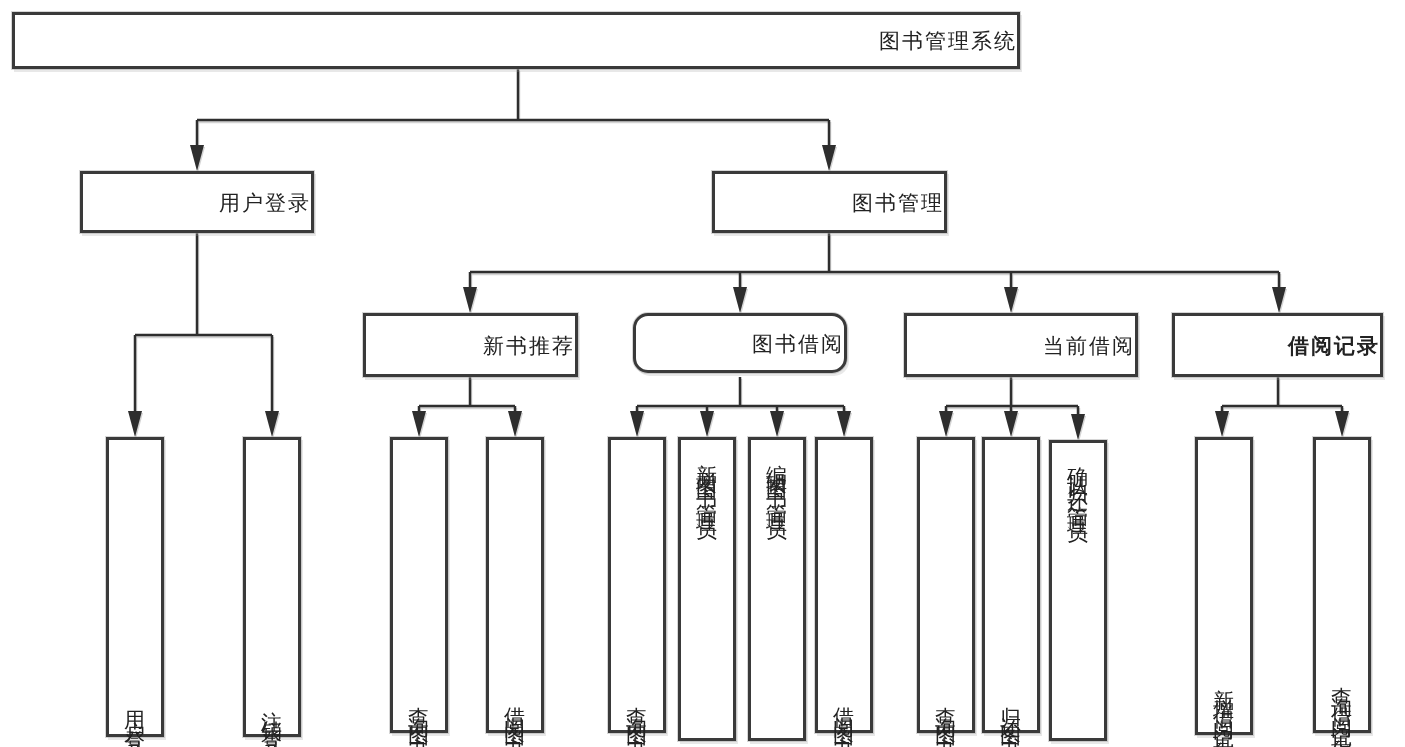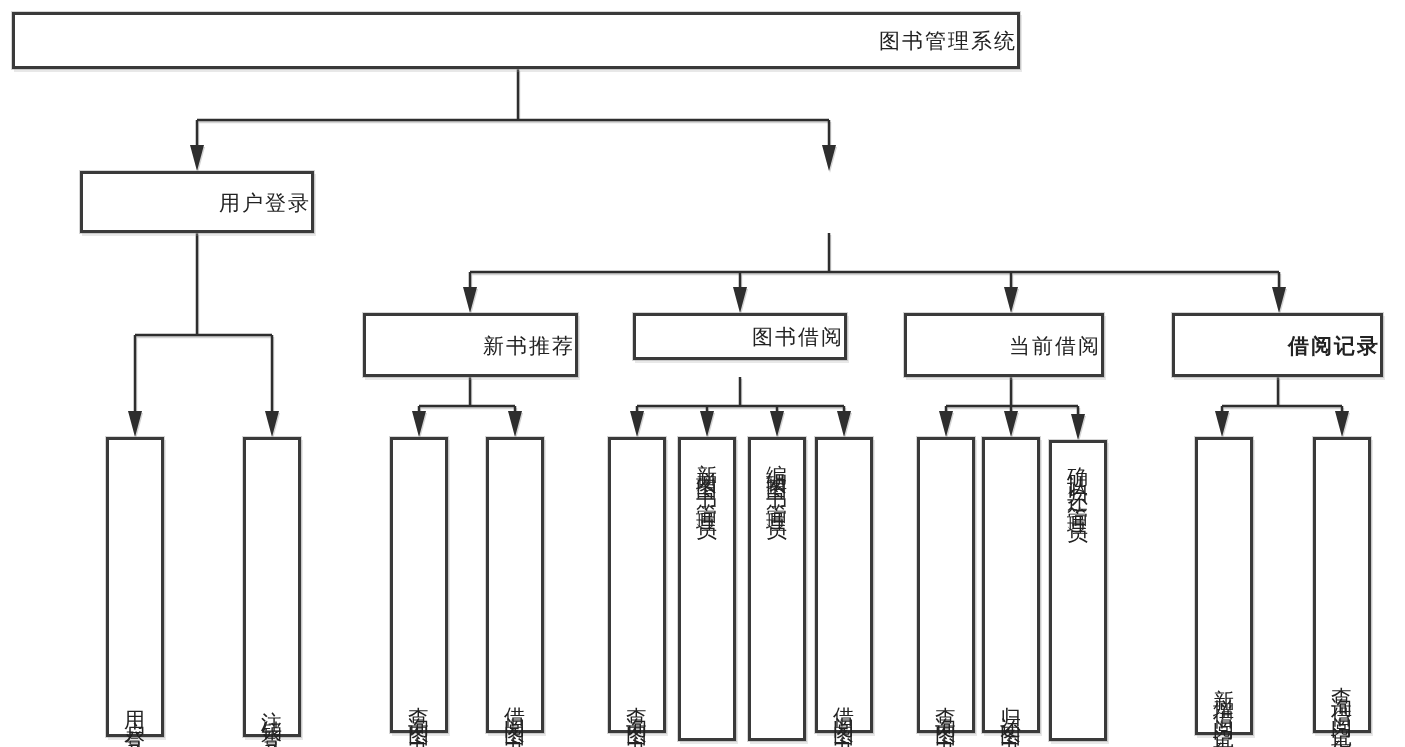--- a/index.html
+++ b/index.html
@@ -110,28 +110,31 @@
     </g>
   </svg>
 
   <div class="node h" style="left:12px; top:12px; width:1008px; height:57px;">
     <span>图书管理系统</span>
   </div>
 
   <div class="node h" style="left:80px; top:171px; width:234px; height:62px;">
     <span>用户登录</span>
   </div>
+  <div class="node h" style="left:712px; top:171px; width:235px; height:62px;">
+    <span>图书管理</span>
+  </div>
 
   <div class="node h" style="left:363px; top:313px; width:215px; height:64px;padding-left:11px;">
     <span>新书推荐</span>
   </div>
-  <div class="node h" style="left:633px; top:313px; width:214px; height:47px;">
+  <div class="node h" style="left:633px; top:313px; width:214px; height:60px;border-radius:15px;">
     <span>图书借阅</span>
   </div>
-  <div class="node h" style="left:904px; top:313px; width:200px; height:64px;">
+  <div class="node h" style="left:904px; top:313px; width:234px; height:64px;">
     <span>当前借阅</span>
   </div>
   <div class="node h" style="left:1172px; top:313px; width:211px; height:64px;font-weight:bold;">
     <span>借阅记录</span>
   </div>
 
   <div class="node v" style="left:106px; top:437px; width:58px; height:300px;">
     <span>用户登录</span>
   </div>
   <div class="node v" style="left:243px; top:437px; width:58px; height:300px;">

